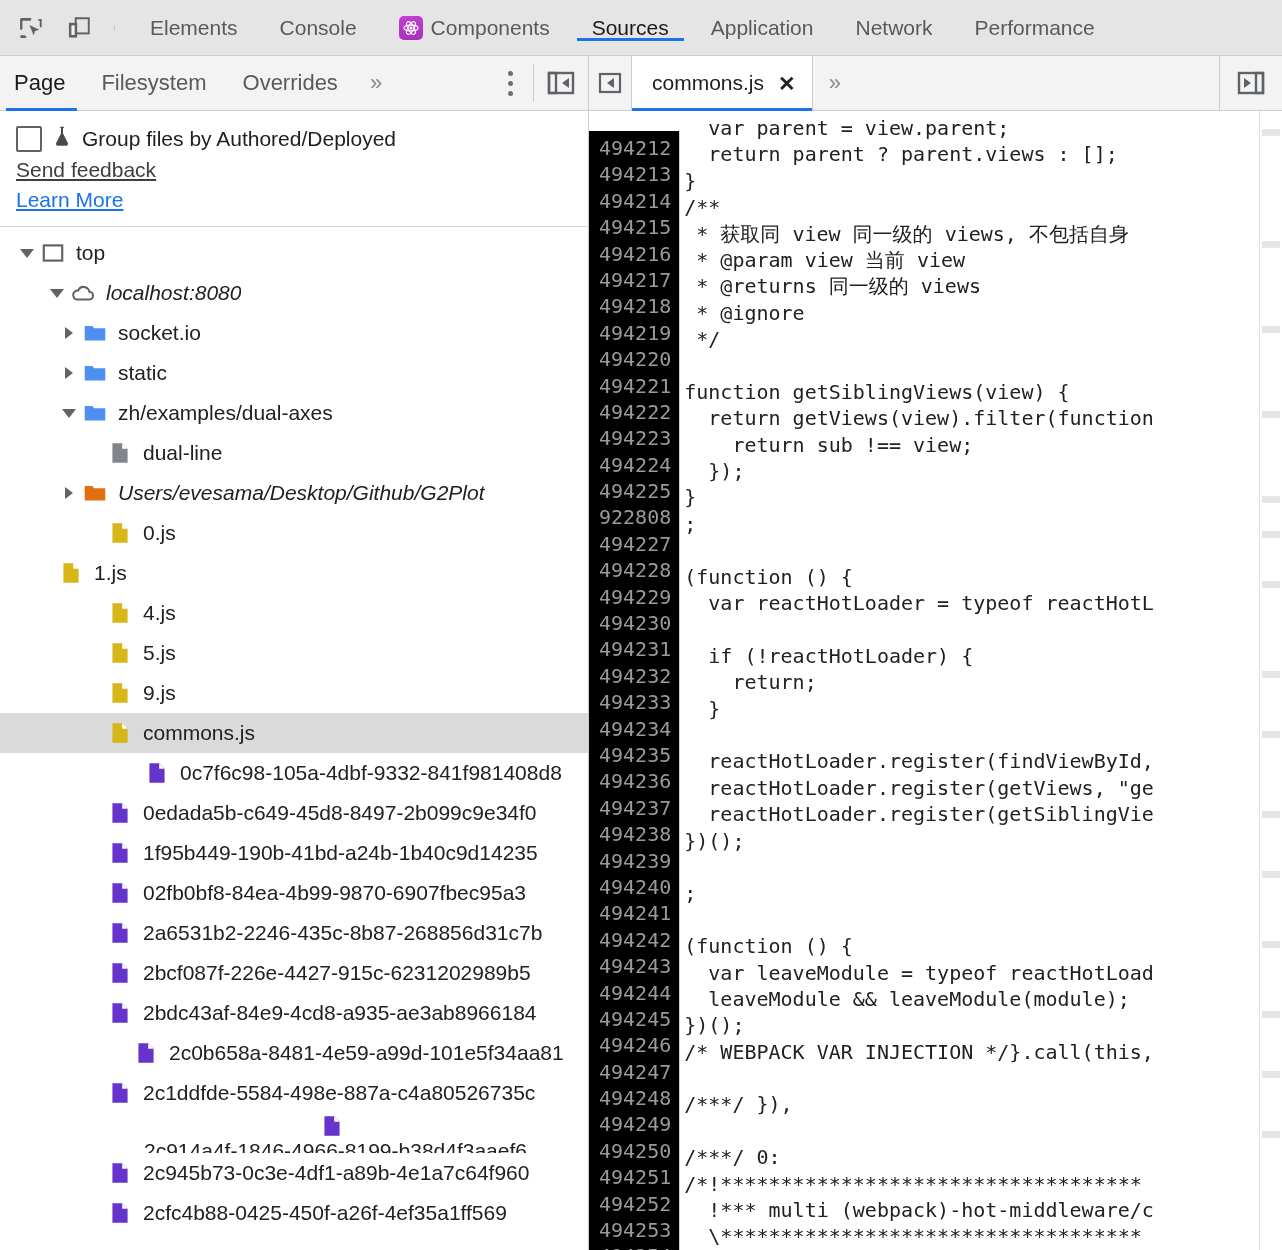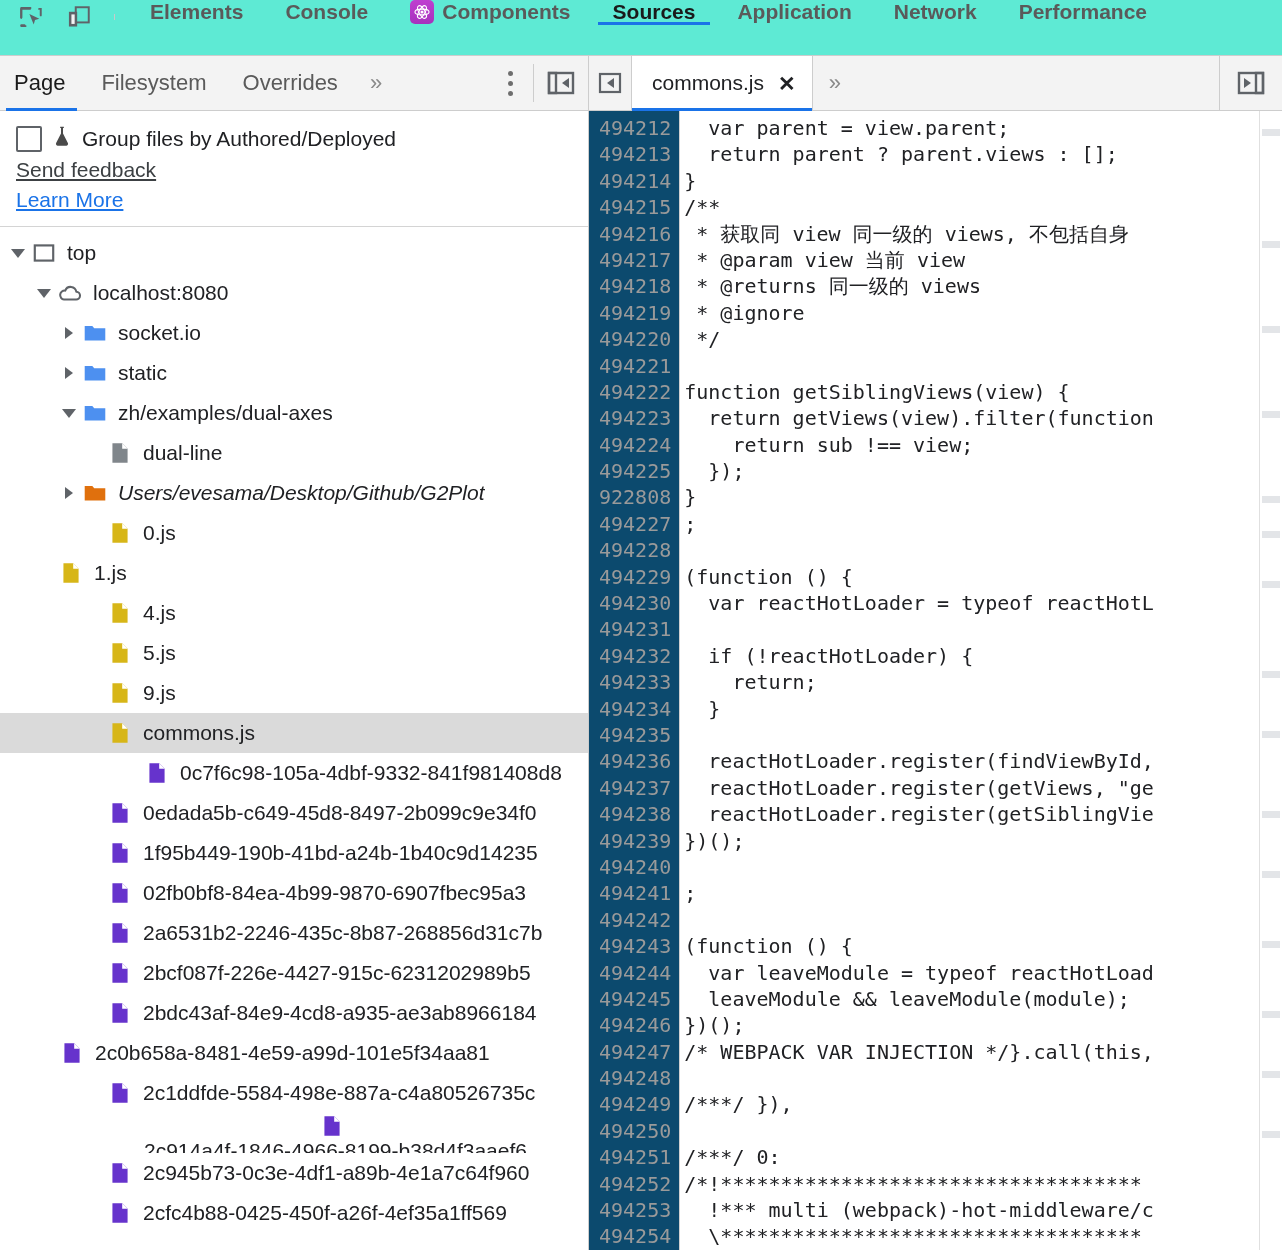--- a/index.html
+++ b/index.html
@@ -15,26 +15,25 @@
     position: relative;
     display: flex;
     flex-direction: column;
     background: #fff;
   }
 
   
   .devtools-tabbar {
     height: 55px;
     min-height: 55px;
-    background: #5eead4;
+    background: #e5e5e5;
     border-bottom: 1px solid #cdcdcd;
     display: flex;
-    align-items: flex-start;
+    align-items: center;
     position: relative;
-    font-weight: bold;
   }
   .tb-icons {
     display: flex;
     align-items: center;
     padding: 0 4px 0 14px;
     gap: 14px;
   }
   .tb-icon-btn {
     width: 34px; height: 34px;
     display: flex; align-items: center; justify-content: center;
@@ -268,29 +267,30 @@
   
   .code-area {
     flex: 1;
     display: flex;
     min-height: 0;
     overflow: hidden;
     position: relative;
     background: #fff;
   }
   .gutter {
-    background: #0c4a6e;
+    background: #000000;
     color: #9a9a9a;
     font-family: "DejaVu Sans Mono", "Liberation Mono", monospace;
     font-size: 20px;
     text-align: right;
     padding: 4px 8px 0 10px;
     user-select: none;
     border-right: 1px solid #d0d0d0;
     flex: none;
+    margin-top: 20px;
   }
   .gl { height: 26.4px; line-height: 26.4px; white-space: nowrap; }
   .code-lines {
     flex: 1;
     min-width: 0;
     overflow: hidden;
     padding: 4px 0 0 4px;
     font-family: "DejaVu Sans Mono", "Liberation Mono", monospace;
     font-size: 20px;
     color: #202124;
@@ -412,32 +412,32 @@
               <path d="M8 2h4v1.2h-.9v6.2l5.3 10.3a2 2 0 0 1-1.8 2.9H5.4a2 2 0 0 1-1.8-2.9l5.3-10.3V3.2H8z" fill="#4a4a4a"></path>
             </svg>
           </span>
           <span>Group files by Authored/Deployed</span>
         </div>
         <a class="exp-link grey">Send feedback</a>
         <a class="exp-link blue">Learn More</a>
       </div>
 
       <div class="tree" id="tree">
-          <div class="tree-row" style="padding-left: 7px;">
+          <div class="tree-row" style="padding-left: 16px;">
             <span class="tw">
               <span class="tri open"></span>
             </span>
             <span class="ticon">
               <svg width="26" height="26" viewBox="0 0 24 24">
                 <rect x="3.5" y="5" width="17" height="14" fill="none" stroke="#5f6368" stroke-width="2"></rect>
               </svg>
             </span>
             <span class="tlabel">top</span>
           </div>
-          <div class="tree-row" style="padding-left: 33px;">
+          <div class="tree-row" style="padding-left: 46px; font-style: italic;">
             <span class="tw">
               <span class="tri open"></span>
             </span>
             <span class="ticon">
               <svg width="26" height="26" viewBox="0 0 24 24">
                 <path d="M6.5 18h11a3.6 3.6 0 0 0 .3-7.2 5.3 5.3 0 0 0-10.2-1A3.7 3.7 0 0 0 6.5 18z" fill="none" stroke="#5f6368" stroke-width="1.9" stroke-linejoin="round"></path>
               </svg>
             </span>
             <span class="tlabel">localhost:8080</span>
           </div>
@@ -618,21 +618,21 @@
           <div class="tree-row" style="padding-left: 83px;">
             <span class="tw"></span>
             <span class="ticon">
               <svg width="26" height="26" viewBox="0 0 24 24">
                 <path d="M5 3h9l5 5v13H5z" fill="#6633cc"></path>
                 <path d="M14 3l5 5h-5z" fill="#ffffff"></path>
               </svg>
             </span>
             <span class="tlabel">2bdc43af-84e9-4cd8-a935-ae3ab8966184</span>
           </div>
-          <div class="tree-row" style="padding-left: 35px;">
+          <div class="tree-row" style="padding-left: 109px;">
             <span class="tw"></span>
             <span class="ticon">
               <svg width="26" height="26" viewBox="0 0 24 24">
                 <path d="M5 3h9l5 5v13H5z" fill="#6633cc"></path>
                 <path d="M14 3l5 5h-5z" fill="#ffffff"></path>
               </svg>
             </span>
             <span class="tlabel">2c0b658a-8481-4e59-a99d-101e5f34aa81</span>
           </div>
           <div class="tree-row" style="padding-left: 83px;">

